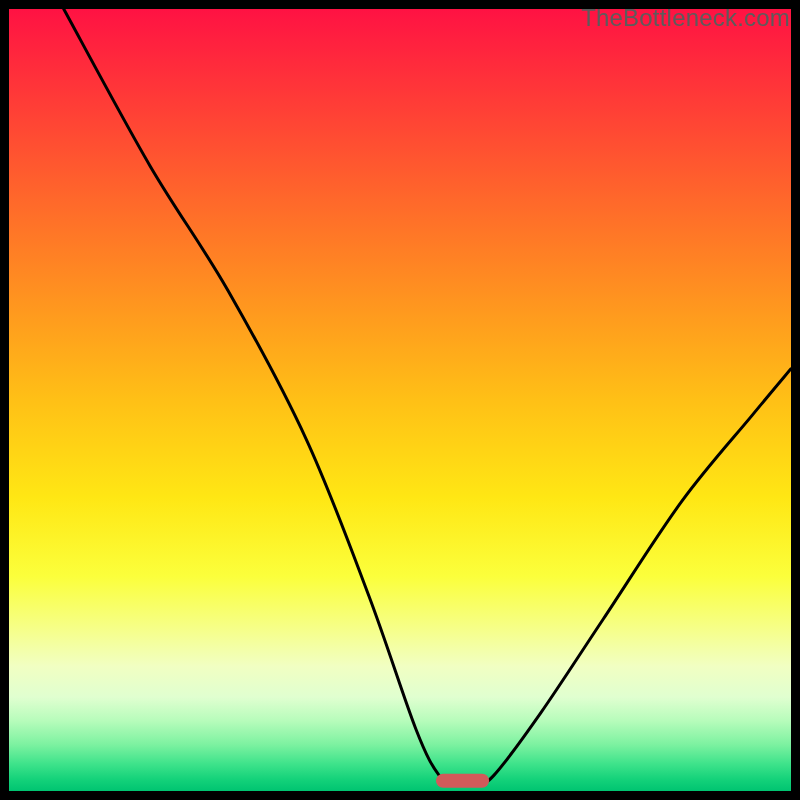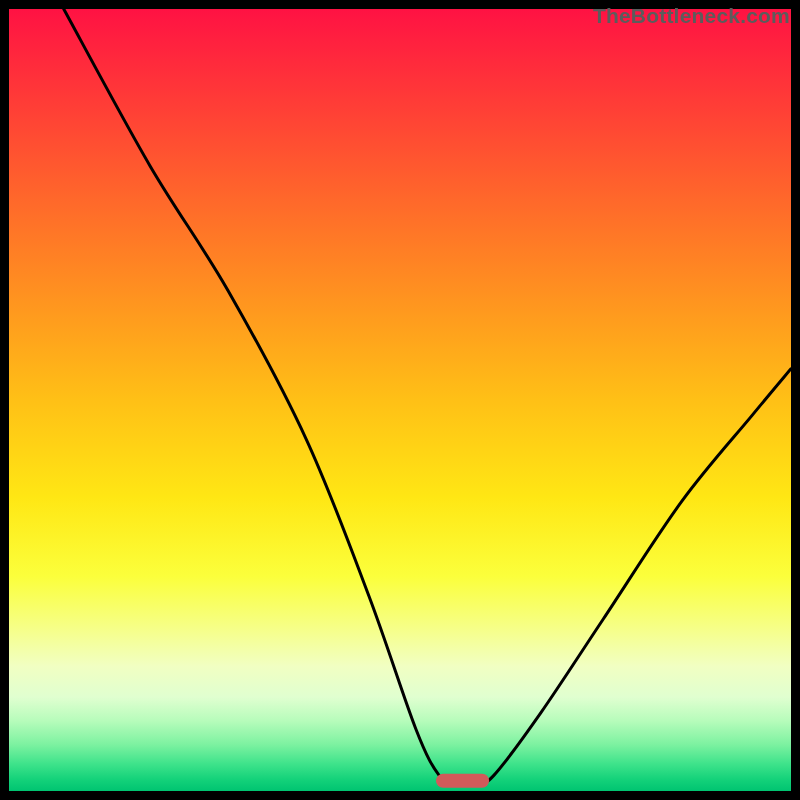--- a/index.html
+++ b/index.html
@@ -27,23 +27,23 @@
   .plot svg {
     display: block;
     width: 100%;
     height: 100%;
   }
   .watermark {
     position: absolute;
     top: 4px;
     right: 10px;
     color: #5c5c5c;
-    font-size: 21px;
+    font-size: 24px;
     letter-spacing: 0.2px;
-    font-weight: 700;
+    font-weight: 400;
     user-select: none;
   }
 </style>
 </head>
 <body>
 
 <div class="frame">
   <div class="plot">
     <svg viewBox="0 0 782 782" preserveAspectRatio="none">
       <defs>

